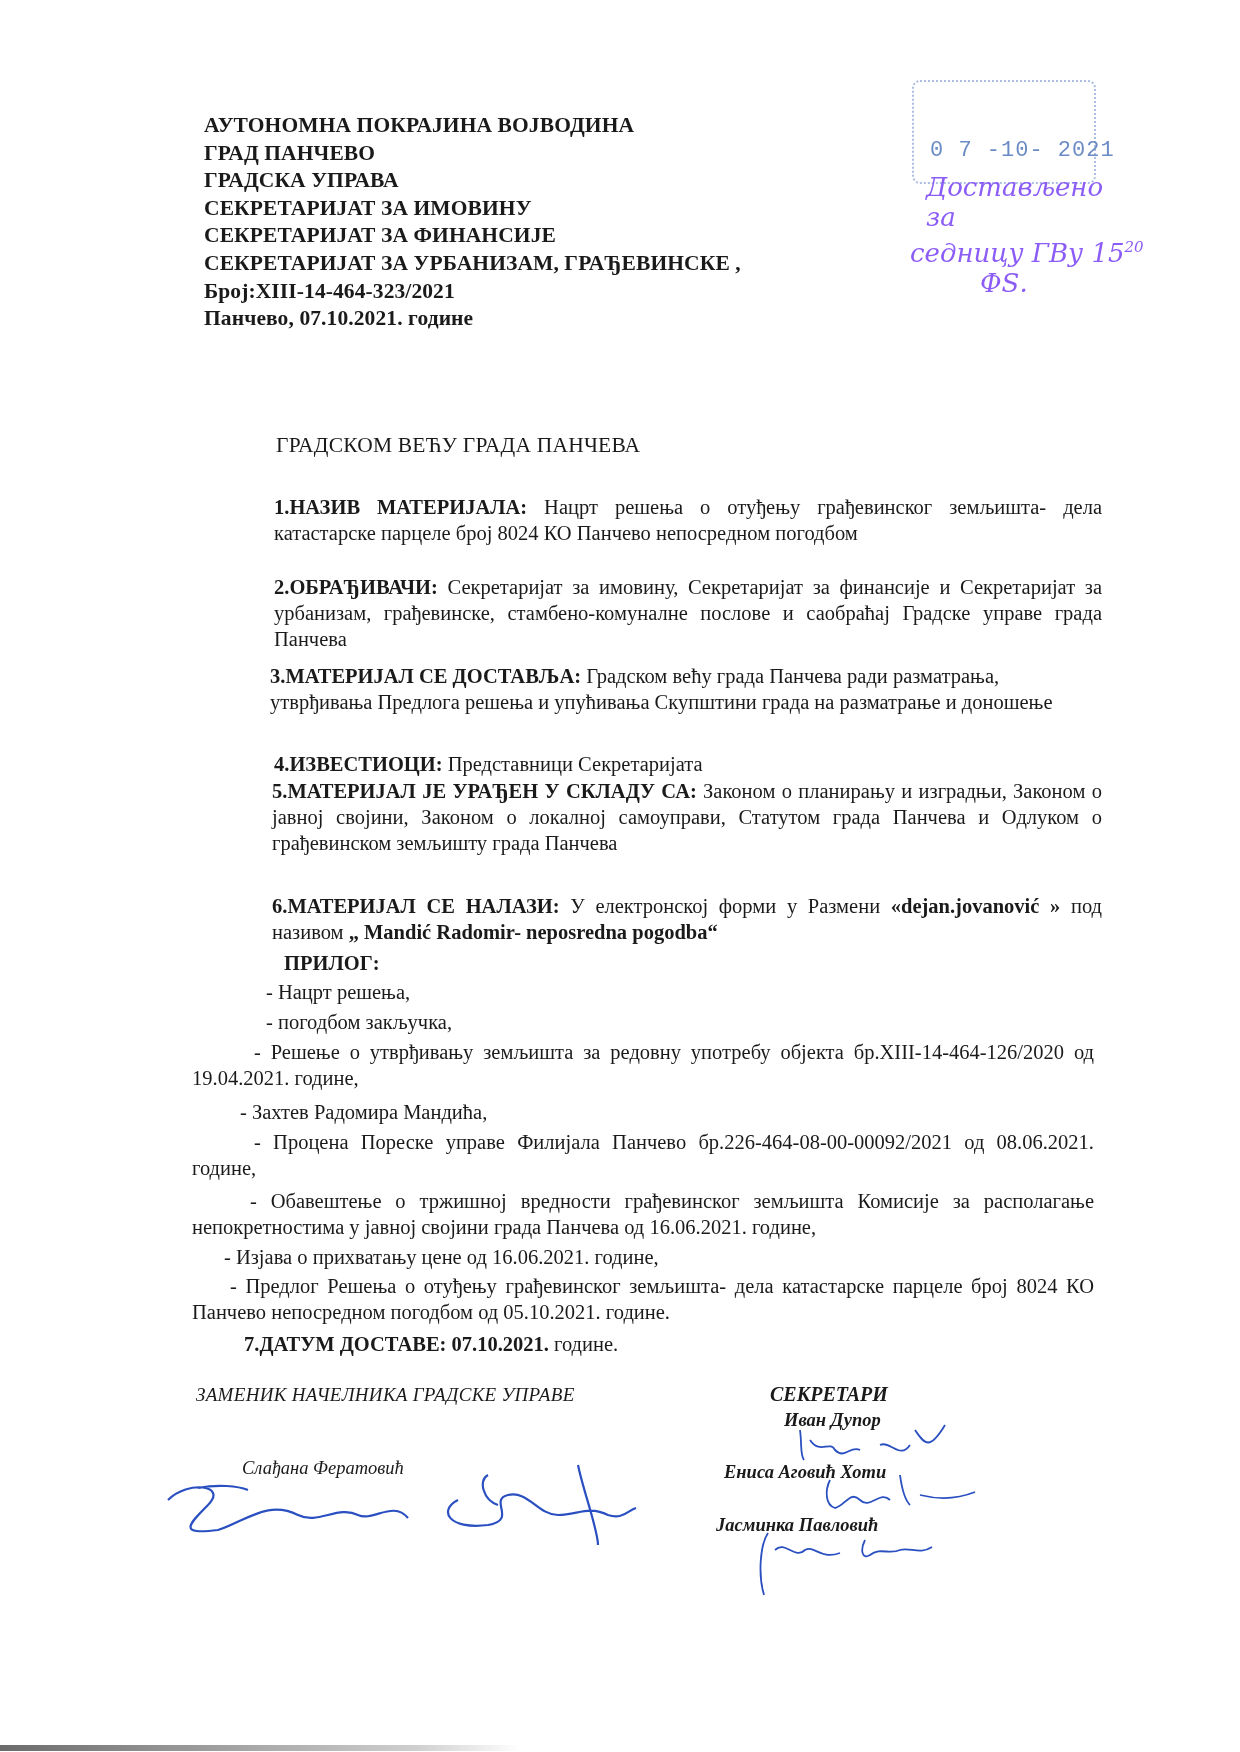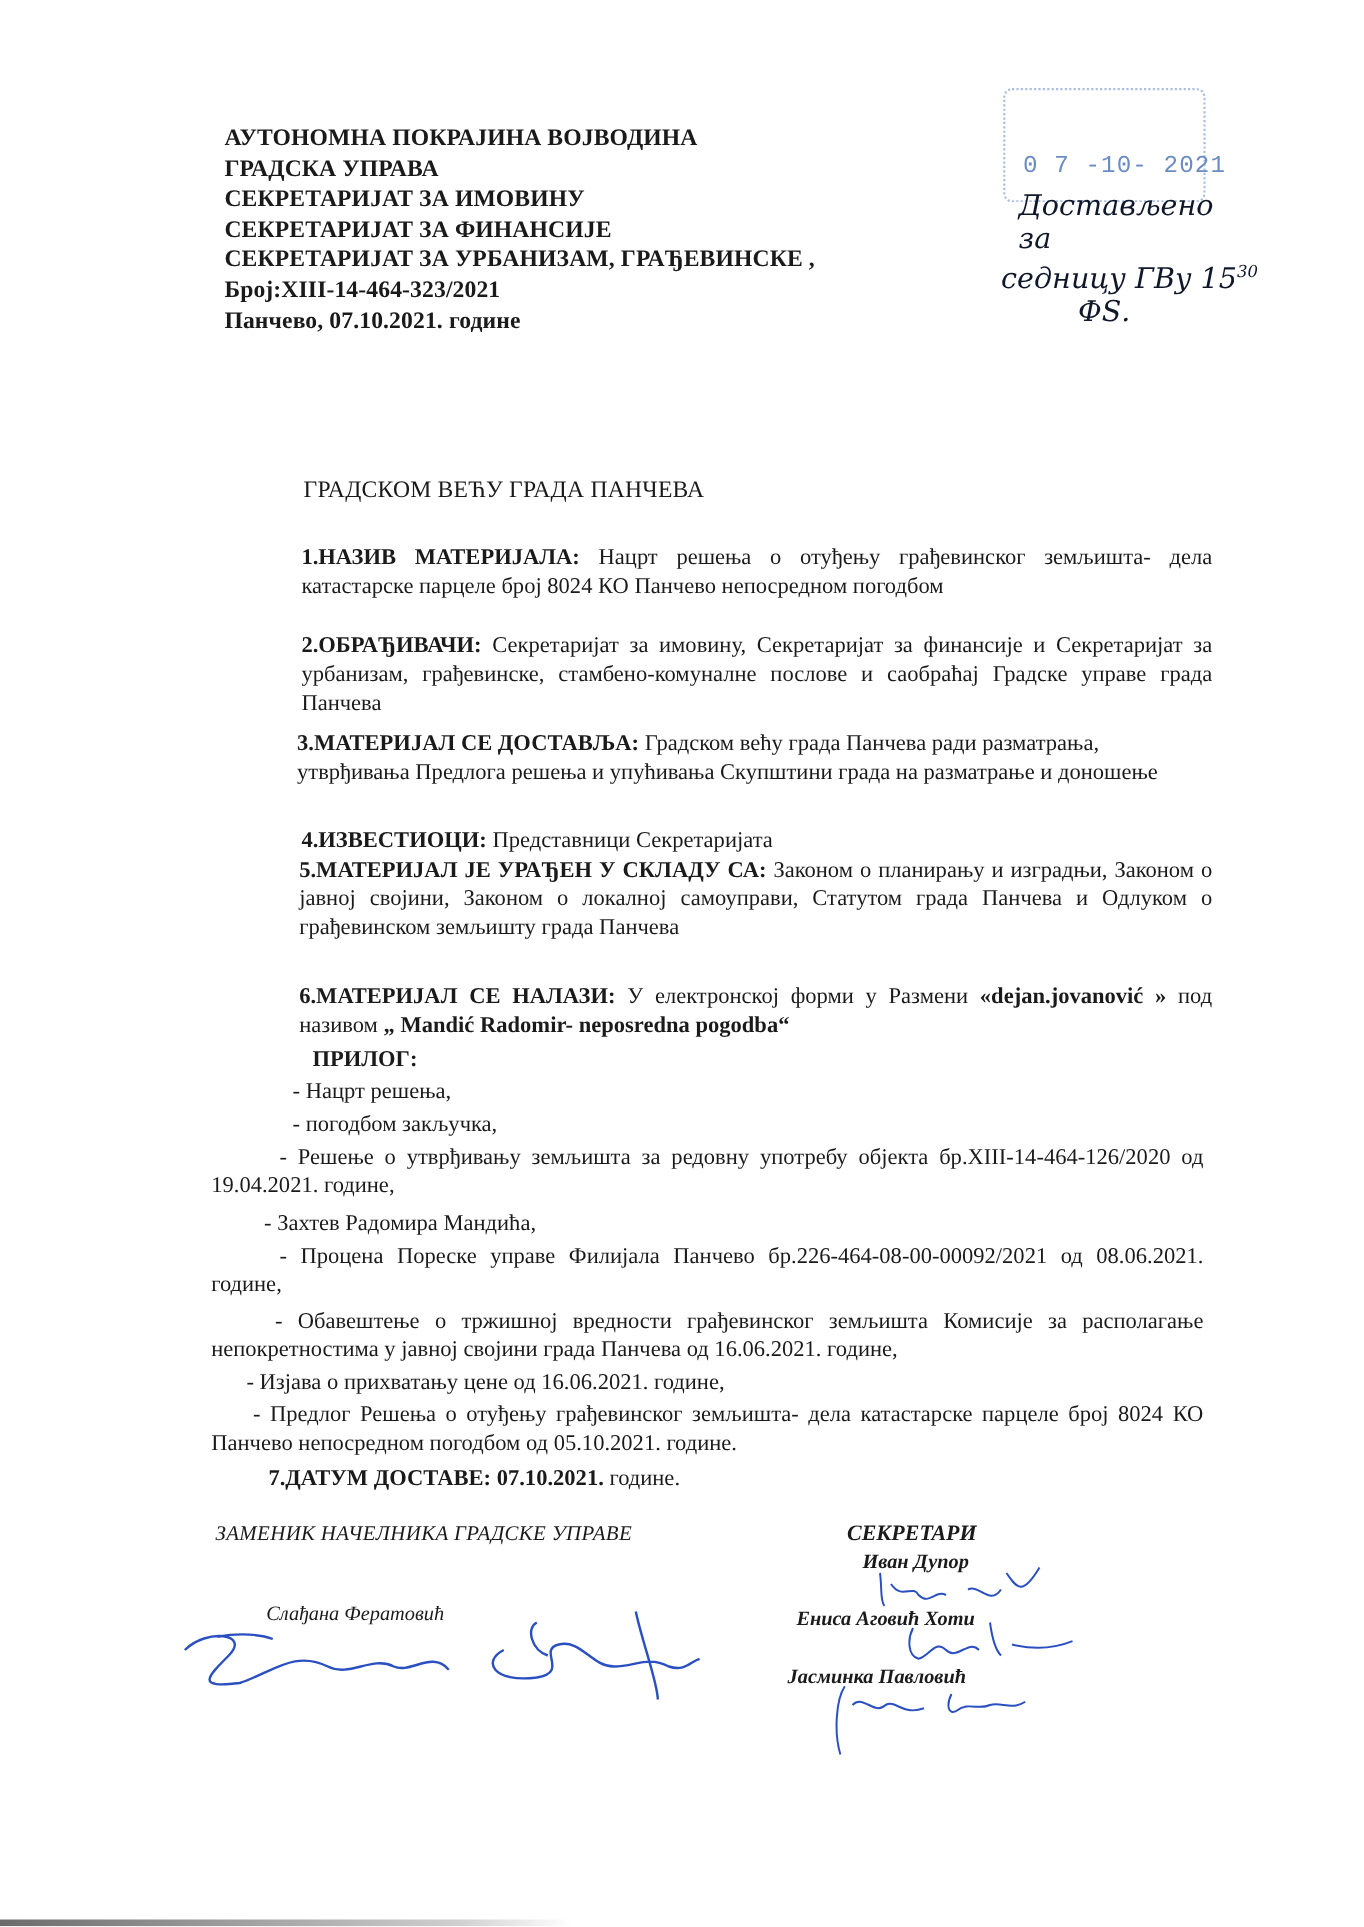--- a/index.html
+++ b/index.html
@@ -11,38 +11,39 @@
   .to { left:276px; top:433px; font-size:21.5px; font-weight:normal; letter-spacing:0.2px; }
   .body { left:270px; width:832px; font-size:20.5px; line-height:26px; }
   .body .sec { position:absolute; left:0; width:832px; text-align:justify; text-align-last:left; }
   .b { font-weight:bold; }
   .att { position:absolute; font-size:20.5px; line-height:26px; }
   .sig-left-title { left:196px; top:1384px; font-style:italic; font-size:19px; letter-spacing:0.3px; }
   .sig-name { font-style:italic; font-size:18.5px; }
   .sec-title { font-style:italic; font-weight:bold; font-size:20px; }
   .stamp { left:912px; top:80px; width:180px; height:100px; border:2px dotted #8fa8d6; border-radius:8px; opacity:0.75; }
   .stamp-date { left:930px; top:138px; font-family:Liberation Mono, monospace; font-size:22px; color:#6b8bc4; letter-spacing:1px; }
-  .hand { font-family:"DejaVu Serif", serif; font-style:italic; color:#0f172a; }
+  .hand { font-family:"DejaVu Serif", serif; font-style:italic; color:#8b5cf6; }
   .scanline { left:0; top:1745px; width:520px; height:6px; background:linear-gradient(90deg,#6b6b6b,#cfcfcf 80%,#ffffff); }
 </style>
 </head>
 <body>
 
 <div class="abs stamp"></div>
 <div class="abs stamp-date">0 7 -10- 2021</div>
 <div class="abs hand" style="left:918px; top:172px; width:200px; font-size:26px; line-height:30px;">
   <div style="margin-left:8px;">Достављено за</div>
   <div style="margin-left:-8px; white-space:nowrap;">
-    <span>седницу ГВу 15</span><sup style="font-size:15px;">30</sup>
+    <span>седницу ГВу 15</span><sup style="font-size:15px;">20</sup>
   </div>
   <div style="margin-left:62px;">ФЅ.</div>
 </div>
 
 <div class="abs hdr">
   <div>АУТОНОМНА ПОКРАЈИНА ВОЈВОДИНА</div>
+  <div>ГРАД ПАНЧЕВО</div>
   <div>ГРАДСКА УПРАВА</div>
   <div>СЕКРЕТАРИЈАТ ЗА ИМОВИНУ</div>
   <div>СЕКРЕТАРИЈАТ ЗА ФИНАНСИЈЕ</div>
   <div>СЕКРЕТАРИЈАТ ЗА УРБАНИЗАМ, ГРАЂЕВИНСКЕ ,</div>
   <div>Број:XIII-14-464-323/2021</div>
   <div>Панчево, 07.10.2021. године</div>
 </div>
 
 <div class="abs to">ГРАДСКОМ ВЕЋУ ГРАДА ПАНЧЕВА</div>
 

